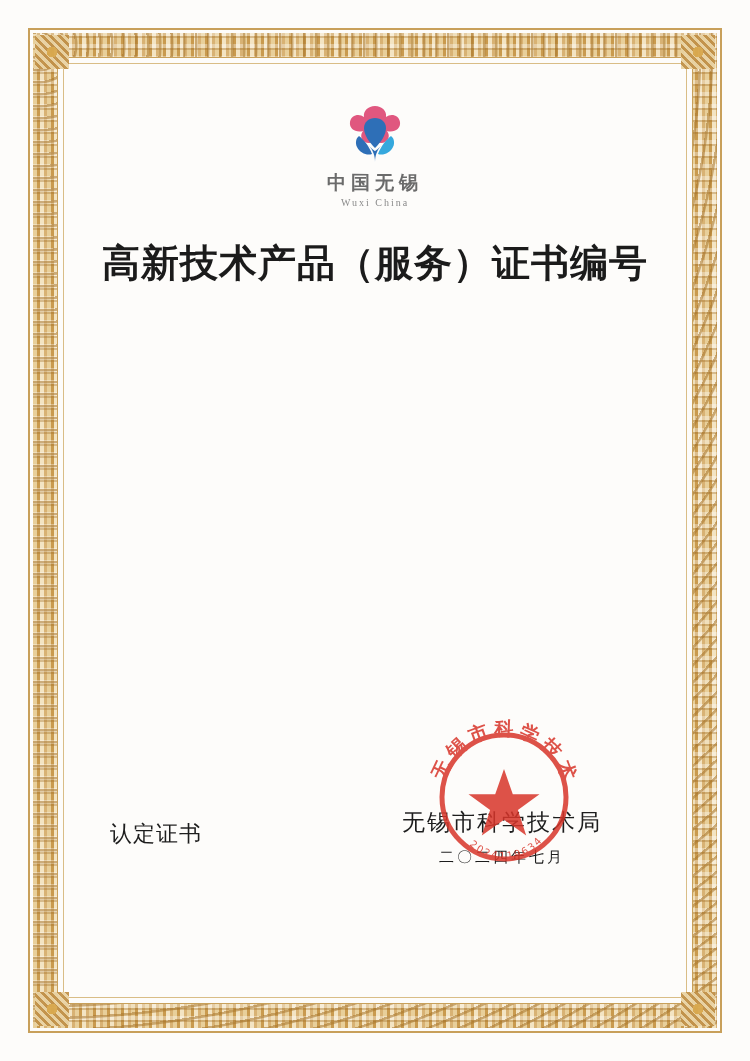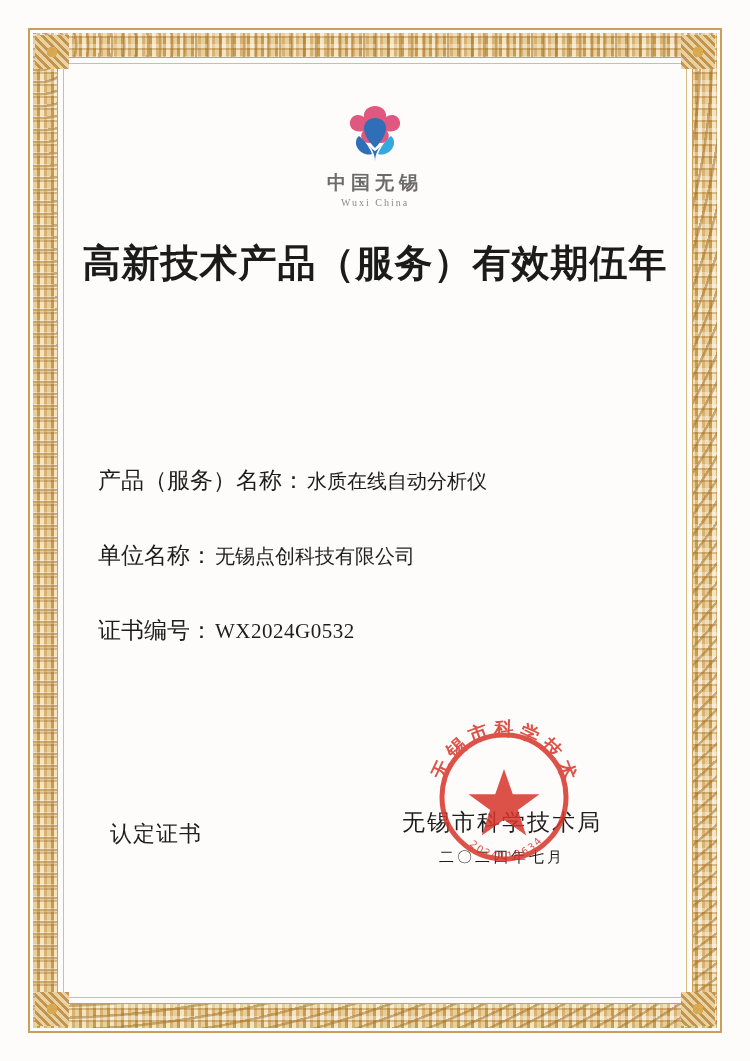--- a/index.html
+++ b/index.html
@@ -270,40 +270,22 @@
             <path d="M30 34 C35 38 40 44 43 52 C38 54 31 51 28 45 C26 41 27 36 30 34 Z" fill="#2e6fb7"></path>
             <path d="M62 34 C65 36 66 41 64 45 C61 51 54 54 49 52 C52 44 57 38 62 34 Z" fill="#35a8dd"></path>
             <path d="M40 44 C44 48 46 54 46 60 C46 54 48 48 52 44 C49 47 46 49 46 49 C46 49 43 47 40 44 Z" fill="#2e6fb7"></path>
           </g>
         </svg>
       </span>
       <div class="logo-cn">中国无锡</div>
       <div class="logo-en">Wuxi China</div>
     </div>
 
-    <div class="main-title">高新技术产品（服务）有效期伍年</div>
-
-    <div class="fields">
-
-      <div class="field-row">
-        <span class="field-label">产品（服务）名称：</span>
-        <span class="field-value">水质在线自动分析仪</span>
-      </div>
-
-      <div class="field-row">
-        <span class="field-label">单位名称：</span>
-        <span class="field-value">无锡点创科技有限公司</span>
-      </div>
-
-      <div class="field-row">
-        <span class="field-label">证书编号：</span>
-        <span class="field-value code">WX2024G0532</span>
-      </div>
-
-    </div>
+    <div class="main-title">高新技术产品（服务）证书编号</div>
+
 
     <div class="footer-left">认定证书</div>
 
     <div class="footer-right">
       <div class="issuer">无锡市科学技术局</div>
       <div class="issue-date">二〇二四年七月</div>
     </div>
 
     <div class="seal">
       <svg width="168" height="168" viewBox="0 0 168 168" xmlns="http://www.w3.org/2000/svg">

